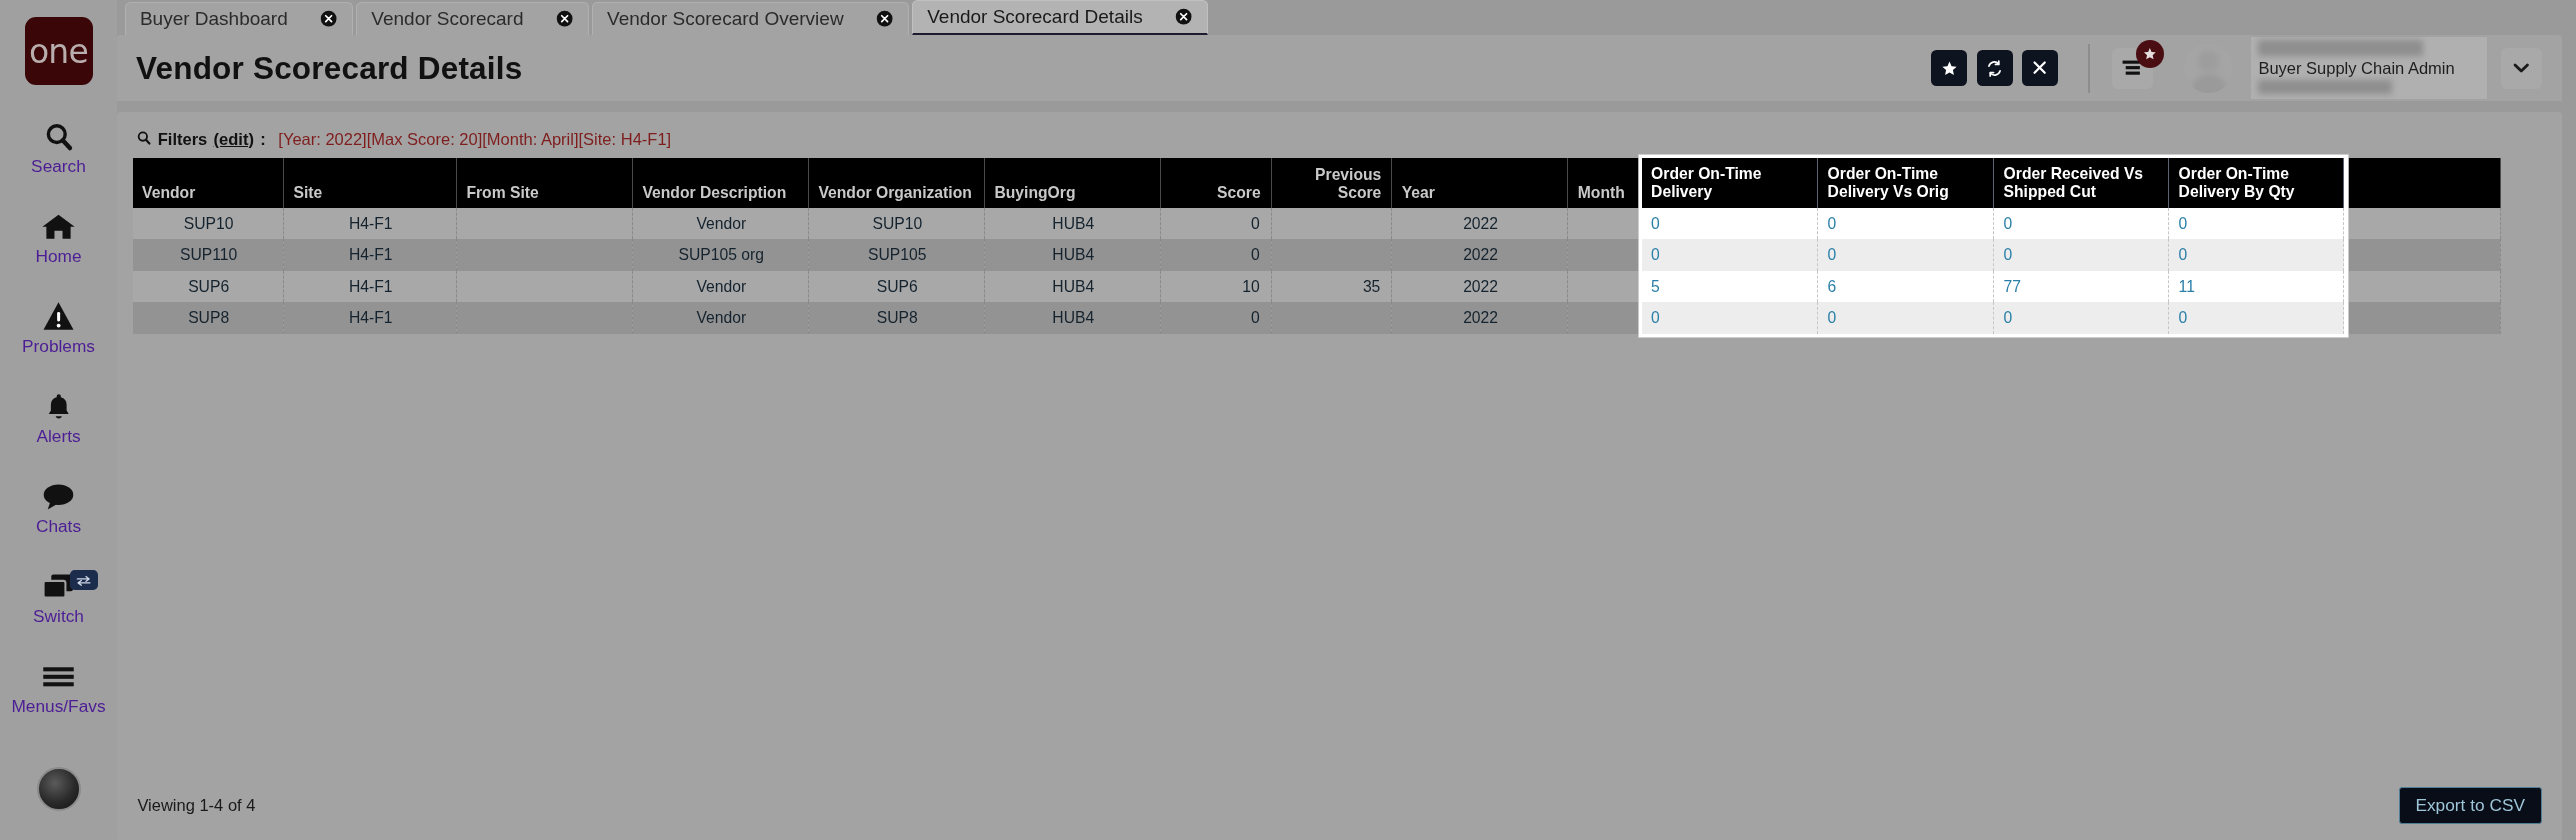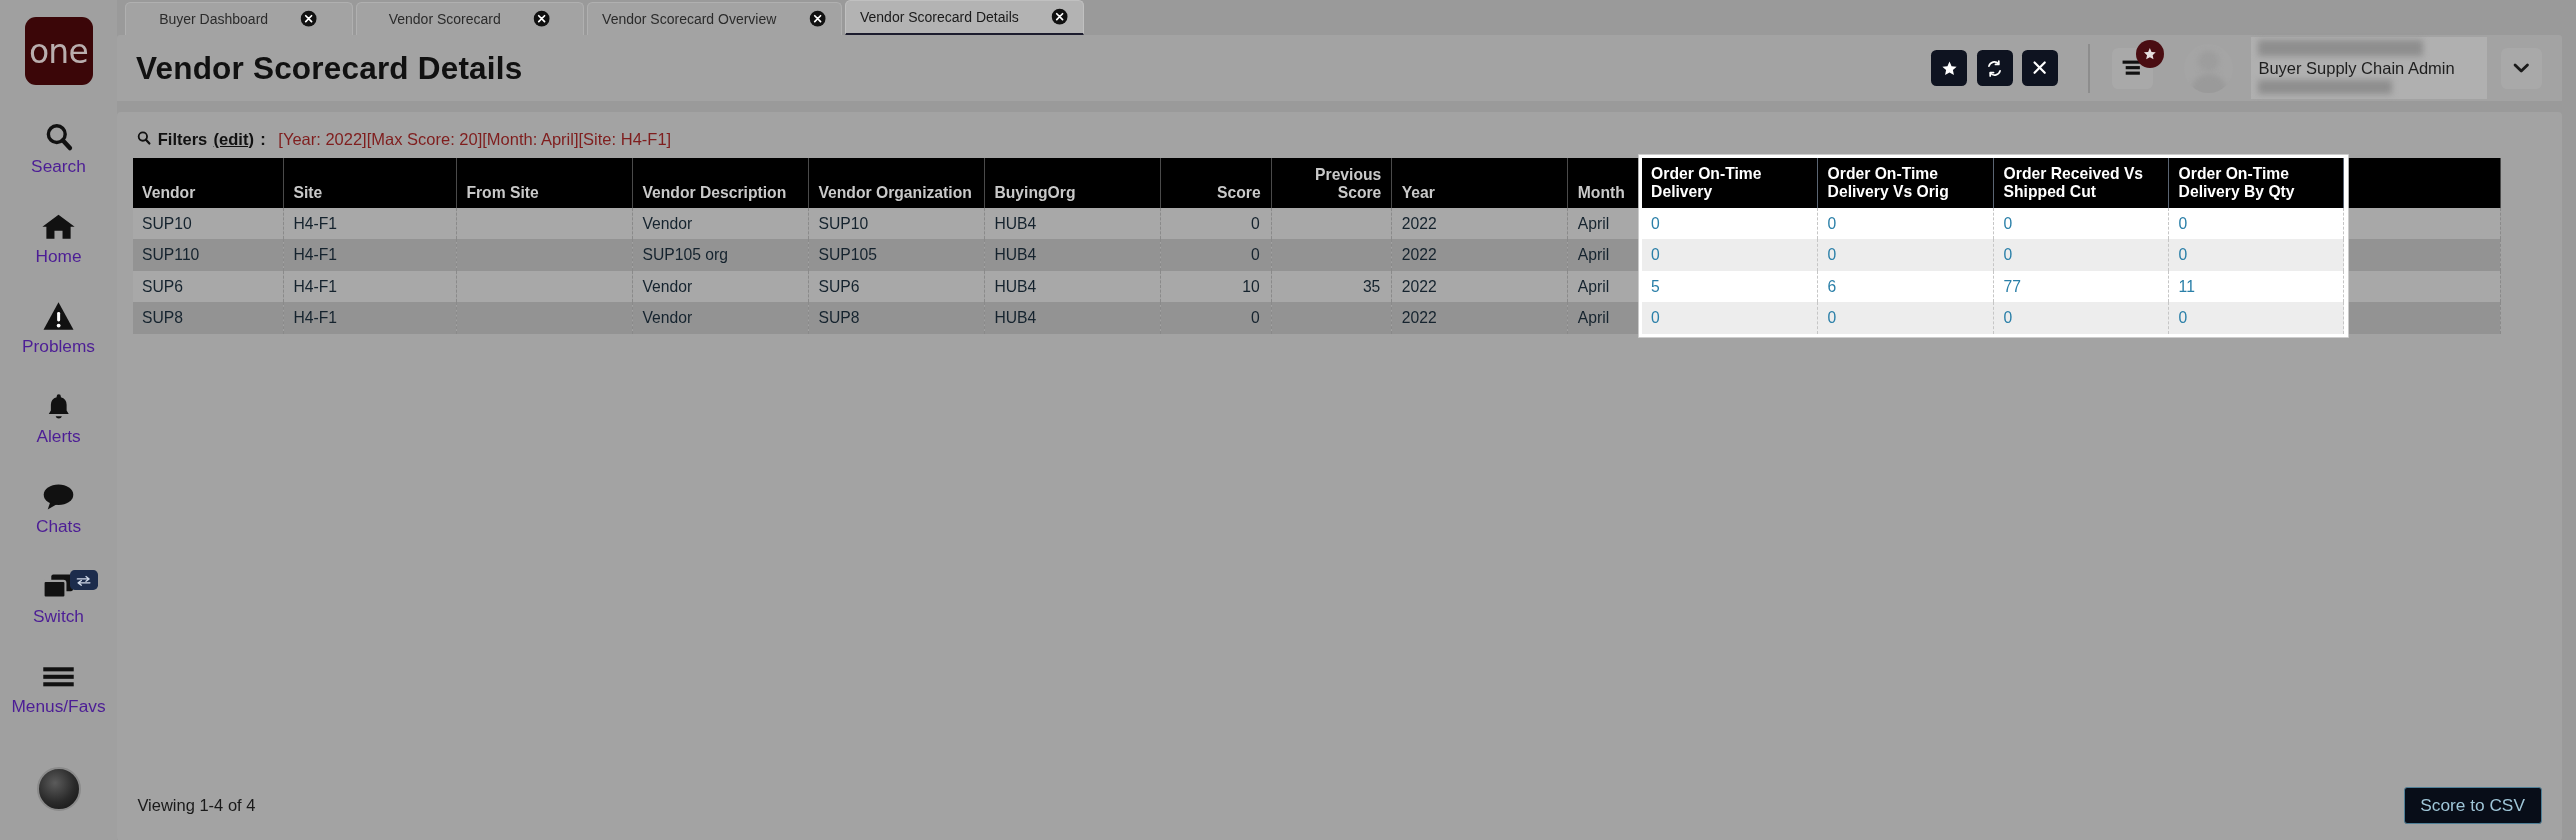--- a/index.html
+++ b/index.html
@@ -97,21 +97,21 @@
     min-width: 228px;
     background: #a3a3a3;
     border: 0.8px solid #b0b0b0;
     border-bottom: none;
     border-radius: 5.5px 5.5px 0 0;
     display: flex;
     align-items: center;
     justify-content: center;
     padding: 0 14px 0 14px;
     margin-right: 3.1px;
-    font-size: 14px;
+    font-size: 19px;
     color: #2b2b2b;
     position: relative;
   }
   .tab.active {
     background: #b3b3b3;
     border-color: #c0c0c0;
     color: #1a1a1a;
     border-bottom: 2.4px solid #1c1c2e;
     height: 35px;
   }
@@ -295,20 +295,21 @@
   table.grid thead th.num { text-align: right; padding-right: 10px; }
   table.grid tbody td {
     height: 31.5px;
     padding: 4.7px 7.9px 4.7px 9.4px;
     color: #15232e;
     border-right: 0.8px dashed #8a8a8a;
     font-size: 15.7px;
     white-space: nowrap;
     overflow: hidden;
     text-overflow: ellipsis;
+    text-align: center;
   }
   table.grid tbody td.num { text-align: right; padding-right: 11px; }
   table.grid tbody tr:nth-child(odd)  { background: #a8a8a8; }
   table.grid tbody tr:nth-child(even) { background: #939393; }
 
   
   .hl-panel {
     position: absolute;
     top: -3.1px;
     left: 1506px;
@@ -692,19 +693,19 @@
                 <td>0</td>
               </tr>
             </tbody>
           </table>
         </div>
 
       </div>
 
       <div class="card-footer">
         <div class="viewing-text">Viewing 1-4 of 4</div>
-        <button class="export-btn">Score to CSV</button>
+        <button class="export-btn">Export to CSV</button>
       </div>
 
     </div>
   </div>
 </div>
 
 
 </body></html>

